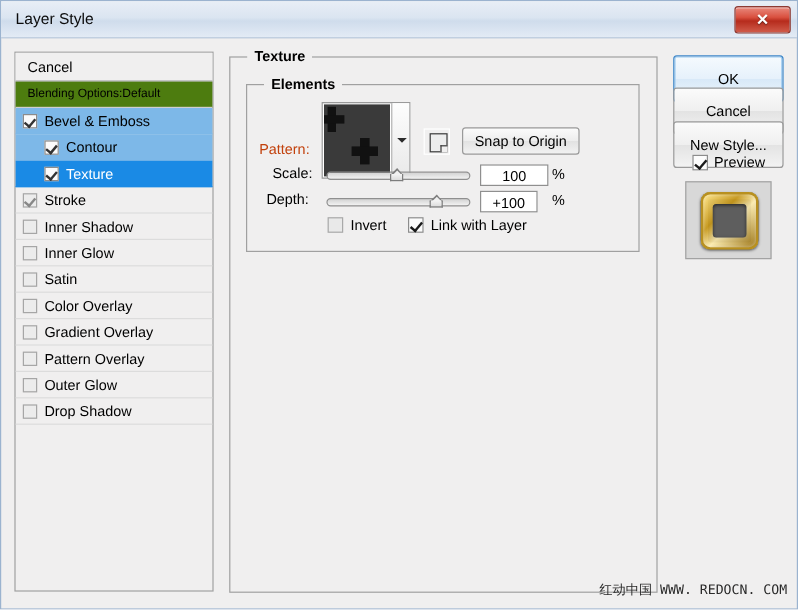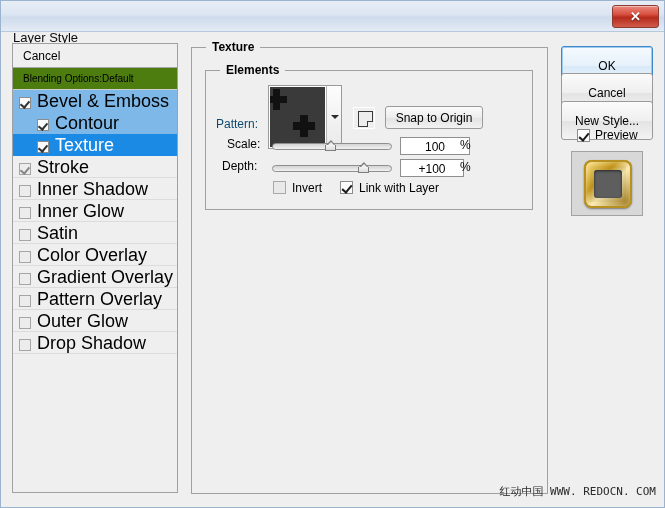--- a/index.html
+++ b/index.html
@@ -22,21 +22,20 @@
     width: 663px; height: 30px;
     background: linear-gradient(to bottom, #e8eef6 0%, #dbe5f1 45%, #cfdcec 55%, #e3ebf5 100%);
     border-bottom: 1px solid #b6c8dc;
   }
   #title-text {
     position: absolute; left: 12px; top: 7px;
     font-size: 13px; color: #0c0c0c;
     font-family: "Liberation Sans", sans-serif;
     white-space: nowrap;
     letter-spacing: 0px;
-    margin-top: 22px;
   }
   #title-watermark {
     position: absolute; left: 8px; top: 8px;
     font-size: 12px; color: #4a4f55;
     font-family: "DejaVu Sans Mono", monospace;
     white-space: nowrap;
     opacity: .92;
   }
   #title-watermark .cn { font-family: "DejaVu Sans", sans-serif; letter-spacing: -1px; }
   #close-button {
@@ -75,21 +74,21 @@
     height: 22px; line-height: 22px;
     padding-left: 10px;
     font-size: 10px; color: #000;
     border-bottom: 1px solid #cfcfcf;
     background: #4d7c0f;
     box-sizing: border-box;
   }
   .style-row {
     position: relative;
     height: 22px; line-height: 22px;
-    font-size: 18px; color: #000;
+    font-size: 12px; color: #000;
     border-bottom: 1px solid #dcdcdc;
     box-sizing: border-box;
     padding-left: 6px;
     cursor: pointer;
     white-space: nowrap;
   }
   .style-row.sel-light { background: #7db8e8; border-bottom-color: #7db8e8; }
   .style-row.sel-strong { background: #1a8ae5; border-bottom-color: #1a8ae5; color: #fff; }
   .style-row.indent { padding-left: 24px; }
   .style-row .cb {
@@ -129,21 +128,21 @@
   #elements-group {
     position: absolute; left: 13px; top: 22px;
     width: 328px; height: 140px;
     border: 1px solid #a0a0a0;
     box-sizing: border-box;
     background: #f0efef;
   }
   
   .label {
     position: absolute;
-    font-size: 12px; color: #0c4a6e;
+    font-size: 12px; color: #c2410c;
   }
   #pattern-label { left: 10px; top: 46px; }
   #pattern-swatch-wrap {
     position: absolute; left: 62px; top: 14px;
     width: 74px; height: 64px;
     border: 1px solid #9a9a9a;
     background: #fff;
     box-sizing: border-box;
     display: flex;
   }
@@ -419,30 +418,30 @@
       </div>
 
       <div id="snap-button">Snap to Origin</div>
 
       <div class="slider-label" style="left:21px;top:66px;">Scale:</div>
       <div class="slider-track" style="left:66px;top:72px;width:120px;"></div>
       <div class="slider-thumb" style="left:119px;top:69px;">
         <div class="tip"></div>
         <div class="body"></div>
       </div>
-      <div class="numfield" style="left:194px;top:66px;width:70px;">100</div>
+      <div class="numfield" style="left:194px;top:66px;width:57px;">100</div>
       <div class="pct" style="left:254px;top:67px;">%</div>
 
       <div class="slider-label" style="left:16px;top:88px;">Depth:</div>
       <div class="slider-track" style="left:66px;top:94px;width:120px;"></div>
       <div class="slider-thumb" style="left:152px;top:91px;">
         <div class="tip"></div>
         <div class="body"></div>
       </div>
-      <div class="numfield" style="left:194px;top:88px;width:64px;">+100</div>
+      <div class="numfield" style="left:194px;top:88px;width:48px;">+100</div>
       <div class="pct" style="left:254px;top:89px;">%</div>
 
       <div class="panel-cb off" style="left:67px;top:110px;"></div>
       <div class="cb-label" style="left:86px;top:110px;">Invert</div>
 
       <div class="panel-cb on" style="left:134px;top:110px;"></div>
       <div class="cb-label" style="left:153px;top:110px;">Link with Layer</div>
     </div>
   </div>
 

